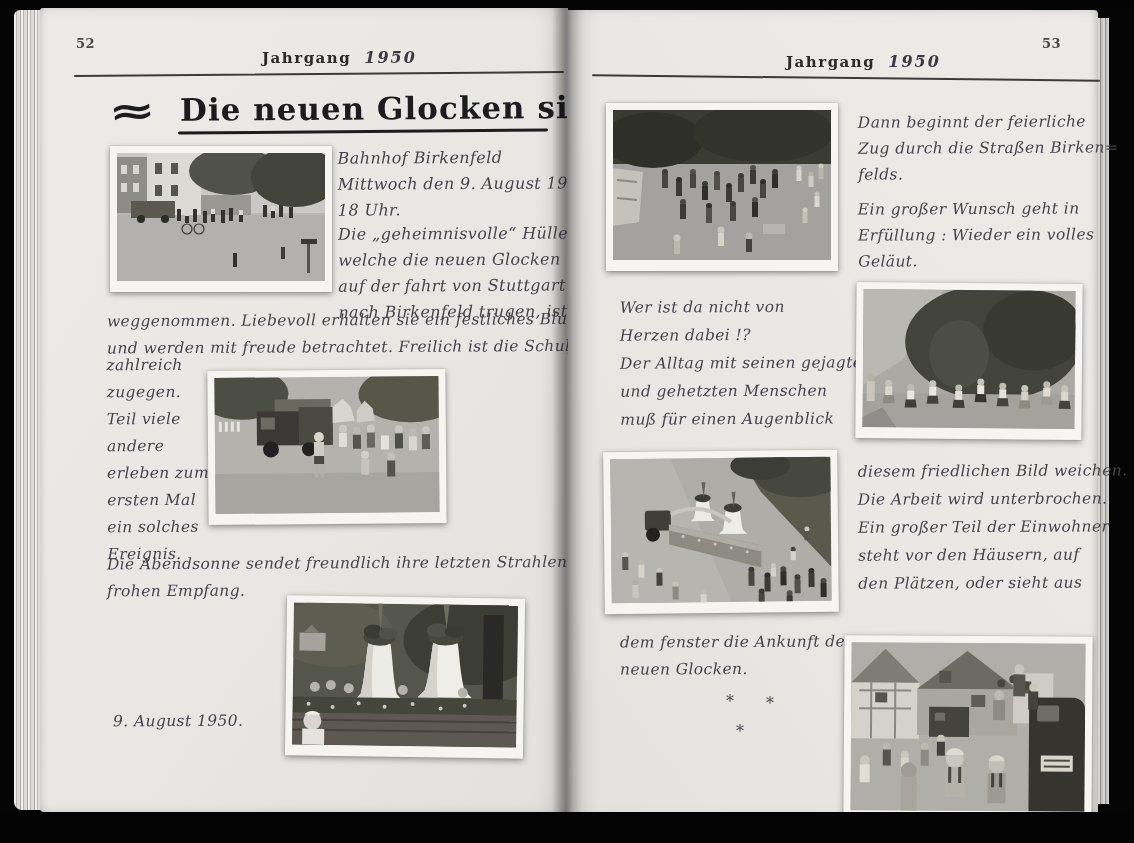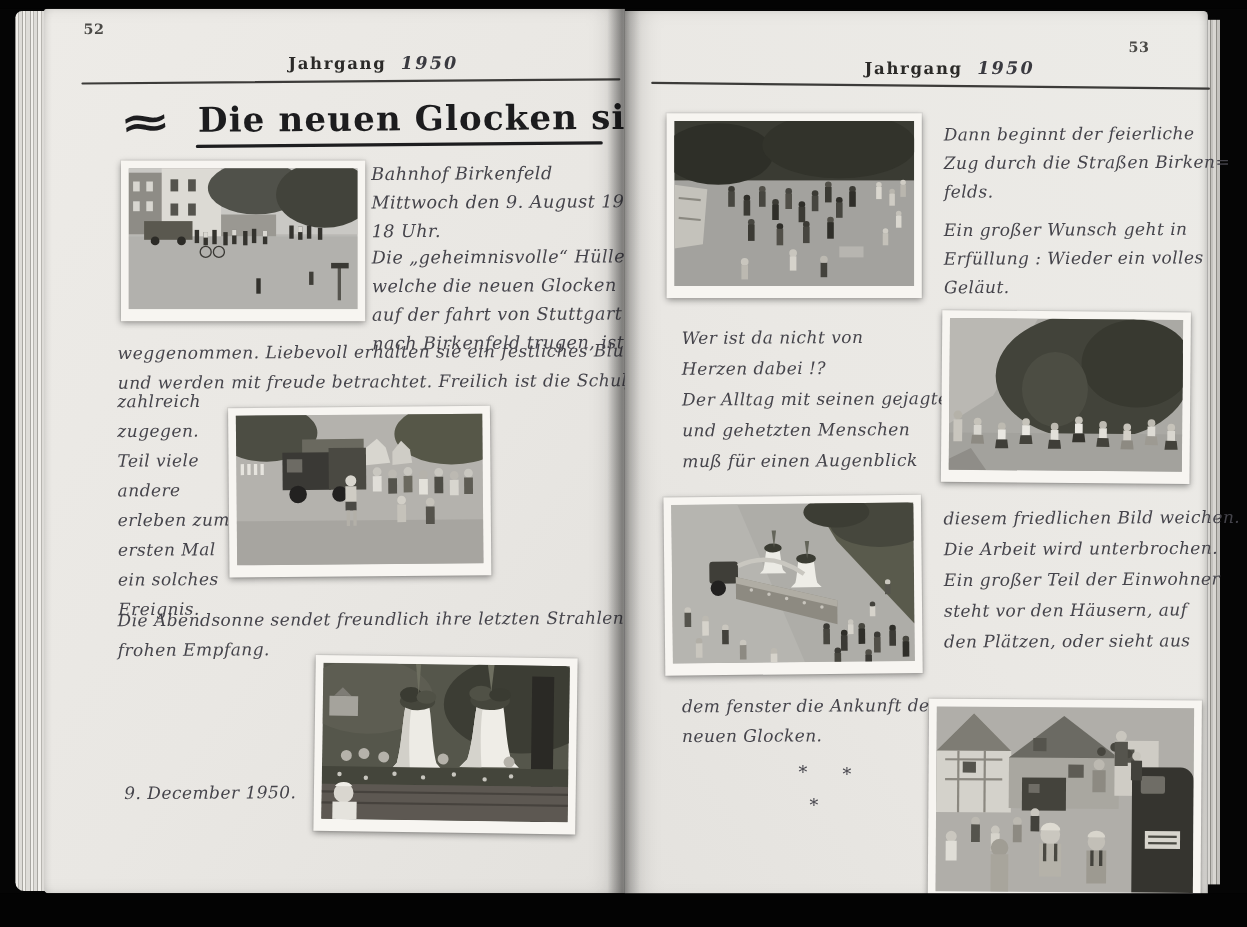--- a/index.html
+++ b/index.html
@@ -40,21 +40,21 @@
 </head>
 <body>
 
 <div class="scene">
 
   <div class="stack-left"></div>
   <div class="stack-right"></div>
 
   <div class="page left">
 
-    <div class="pagenum" style="position:absolute;left:36px;top:12px;">52</div>
+    <div class="pagenum" style="position:absolute;left:36px;top:28px;">52</div>
 
     <div class="header" style="left:222px;top:40px;">
       <span class="word">Jahrgang</span>
       <span class="year">1950</span>
     </div>
     <div class="rule" style="left:34px;top:65px;width:490px;transform:rotate(-.45deg);"></div>
 
     <div class="flourish" style="left:76px;top:80px;">≈</div>
     <div class="big-title" style="left:140px;top:82px;">Die neuen Glocken sind da !</div>
     <div class="title-underline" style="left:138px;top:122px;width:370px;"></div>
@@ -183,21 +183,21 @@
       </svg>
     </div>
 
     <div class="tblock hw" style="left:67px;top:548px;">
       <div style="height:27px">Die Abendsonne sendet freundlich ihre letzten Strahlen zu dem</div>
       <div style="height:27px">frohen Empfang.</div>
     </div>
 
 
     <div class="tblock hw" style="left:73px;top:706px;">
-      <div style="height:30px">9. December 1950.</div>
+      <div style="height:30px">9. August 1950.</div>
     </div>
 
     <div class="photo" style="left:246px;top:589px;transform:rotate(.8deg);">
       <svg width="224" height="142" viewBox="0 0 224 142">
         <rect width="224" height="142" fill="#55564b"></rect>
         <ellipse cx="40" cy="30" rx="60" ry="34" fill="#62635699"></ellipse>
         <ellipse cx="180" cy="36" rx="70" ry="44" fill="#3c3d34"></ellipse>
         <rect x="6" y="30" width="26" height="18" fill="#a5a39c"></rect>
         <path d="M10,30 l8,-8 8,8 z" fill="#7e7c75"></path>
         <g transform="translate(86,90)">
@@ -239,21 +239,21 @@
         <rect x="0" y="126" width="224" height="2" fill="#46423d"></rect>
         <circle cx="20" cy="118" r="9" fill="#d9d6cf"></circle>
         <path d="M12,112 a9,7 0 0 1 16,0 z" fill="#efede7"></path>
         <rect x="10" y="126" width="22" height="16" fill="#e5e3dd"></rect>
       </svg>
     </div>
   </div>
 
   <div class="page right">
 
-    <div class="pagenum" style="position:absolute;left:458px;top:26px;">53</div>
+    <div class="pagenum" style="position:absolute;left:474px;top:26px;">53</div>
 
     <div class="header" style="left:218px;top:42px;">
       <span class="word">Jahrgang</span>
       <span class="year">1950</span>
     </div>
     <div class="rule" style="left:24px;top:67px;width:508px;transform:rotate(.6deg);"></div>
 
     <div class="photo" style="left:38px;top:93px;">
       <svg width="218" height="150" viewBox="0 0 218 150">
         <rect width="218" height="150" fill="#a3a29e"></rect>

